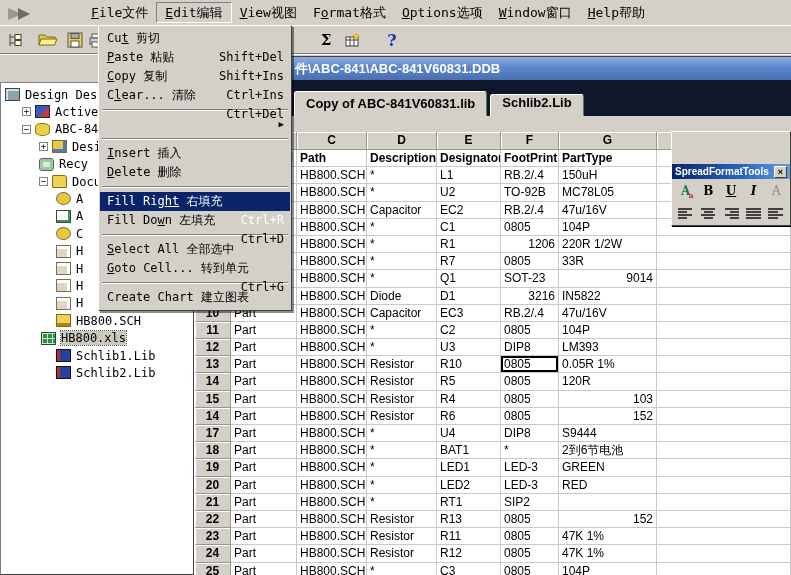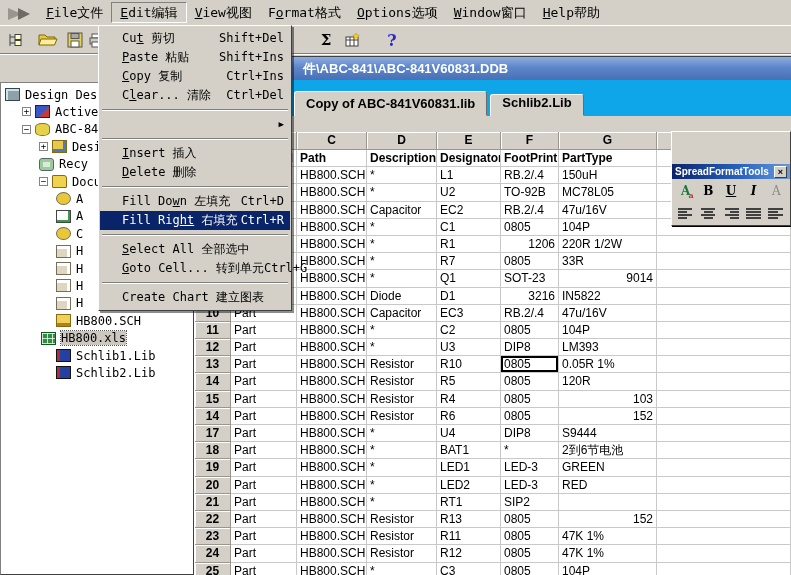--- a/index.html
+++ b/index.html
@@ -1,21 +1,21 @@
 <!DOCTYPE html>
 <html><head>
 <meta charset="utf-8">
 <style>
   html,body{margin:0;padding:0;background:#777;}
   *{box-sizing:border-box;}
   .screen{position:relative;width:791px;height:575px;background:#d4d0c8;overflow:hidden;
           font-family:"Liberation Sans",sans-serif;color:#000;}
   
   .menubar{position:absolute;left:0;top:0;width:791px;height:25px;background:#d4d0c8;
-           display:flex;align-items:center;font:13px "DejaVu Sans Mono",monospace;}
+           display:flex;align-items:center;font:13px "DejaVu Sans Mono",monospace;gap:45px;}
   .appicon{width:26px;height:16px;margin:0 4px 0 8px;position:relative;}
   .appicon:before{content:"";position:absolute;left:0;top:3px;border-left:14px solid #9a968f;
       border-top:6px solid transparent;border-bottom:6px solid transparent;}
   .appicon:after{content:"";position:absolute;left:10px;top:3px;border-left:12px solid #6e6a64;
       border-top:6px solid transparent;border-bottom:6px solid transparent;}
   .mitem{padding:2px 8px;white-space:nowrap;}
   .mitem.pressed{border:1px solid;border-color:#808080 #fff #fff #808080;background:#d4d0c8;}
   
   .toolbar{position:absolute;left:0;top:25px;width:791px;height:29px;background:#d4d0c8;
            border-top:1px solid #fff;border-bottom:1px solid #808080;}
@@ -46,25 +46,25 @@
   .t-docgrey{background:#ded6c0;border:1px solid #776e5a;box-shadow:inset -3px 3px 0 #fff;}
   .t-sch{background:#f0cf5a;border:1px solid #8a6a10;box-shadow:inset 0 -3px 0 #b08020;}
   .t-xls{background:#2f8f3f;border:1px solid #155525;
          background-image:linear-gradient(90deg,rgba(255,255,255,.75) 1px,transparent 1px),
                           linear-gradient(rgba(255,255,255,.75) 1px,transparent 1px);background-size:5px 5px;}
   .t-lib{background:#2440a0;border:1px solid #111;box-shadow:inset 3px 0 0 #b03030;}
   .tlabel.selected{background:#ccc8c0;outline:1px dotted #555;}
   
   .docwin{position:absolute;left:194px;top:56px;width:597px;height:519px;background:#d4d0c8;
           border-left:1px solid #fff;}
-  .doctitle{position:absolute;left:8px;top:0;right:0;height:24px;
+  .doctitle{position:absolute;left:0;top:0;right:0;height:24px;
             background:linear-gradient(180deg,#8fadde 0%,#5d86ca 45%,#496fb5 100%);
             color:#fff;font:bold 13px "Liberation Sans",sans-serif;line-height:24px;padding-left:100px;
             border-top:1px solid #404040;white-space:nowrap;overflow:hidden;}
-  .doctabs{position:absolute;left:0;top:24px;right:0;height:36px;background:#0ea5e9;
+  .doctabs{position:absolute;left:0;top:24px;right:0;height:36px;background:#0f172a;
            display:flex;align-items:flex-end;padding-left:99px;}
   .dtab{height:22px;line-height:21px;padding:0 11px;font:bold 13px "Liberation Sans",sans-serif;
         background:#d4d0c8;border:1px solid;border-color:#fff #6e6a64 #d4d0c8 #fff;
         border-radius:3px 3px 0 0;margin-right:3px;white-space:nowrap;}
   .dtab.active{height:25px;line-height:24px;}
   .formulabar{position:absolute;left:0;top:50px;right:0;height:26px;background:#fff;
               border-top:1px solid #808080;border-bottom:1px solid #808080;
               font:13px "Liberation Sans",sans-serif;line-height:24px;padding-left:100px;}
   .sheet{position:absolute;left:0;top:76px;right:0;bottom:0;background:#fff;overflow:hidden;
          display:grid;grid-template-columns:36px 66px 70px 70px 64px 58px 98px minmax(0,1fr);
@@ -76,21 +76,21 @@
         font:12px "Liberation Sans",sans-serif;line-height:16px;padding:0 3px;
         white-space:nowrap;overflow:hidden;}
   .cell.bold{font-weight:bold;}
   .cell.num{text-align:right;}
   .cell.hdr-b{text-align:right;}
   .cell.selcell{box-shadow:inset 0 0 0 2px #000;overflow:visible;}
   
   .popup{position:absolute;left:98px;top:25px;width:194px;background:#d4d0c8;z-index:60;
          border:1px solid;border-color:#fff #404040 #404040 #fff;box-shadow:2px 2px 0 rgba(0,0,0,.45);
          padding:3px 1px;font:12px "DejaVu Sans Mono",monospace;}
-  .eitem{height:19px;line-height:19px;display:flex;align-items:flex-start;padding:0 6px 0 22px;white-space:nowrap;}
+  .eitem{height:19px;line-height:19px;display:flex;align-items:flex-start;padding:0 6px 0 7px;white-space:nowrap;flex-direction:column;}
   .eitem .esc{margin-left:auto;}
   .eitem .earrow{margin-left:auto;font-size:9px;}
   .eitem.hl{background:#0a246a;color:#fff;}
   .msep{height:0;border-top:1px solid #808080;border-bottom:1px solid #fff;margin:4px 2px;}
   
   .palette{position:absolute;left:671px;top:131px;width:120px;z-index:55;background:#d4d0c8;
            border:1px solid;border-color:#fff #404040 #404040 #fff;box-shadow:1px 1px 0 #000;}
   .ptitle{height:15px;background:linear-gradient(90deg,#0a246a,#2a65c0 60%,#6a9ad8);color:#fff;
           font:bold 10px "Liberation Sans",sans-serif;line-height:15px;padding:0 3px;display:flex;align-items:center;margin-top:32px;}
   .pclose{margin-left:auto;width:13px;height:12px;background:#d4d0c8;color:#000;
@@ -477,27 +477,27 @@
         <span class="earrow">▶</span>
       </div>
       <div class="msep"></div>
       <div class="eitem">
         <span class="elab"><u>I</u>nsert 插入</span>
       </div>
       <div class="eitem">
         <span class="elab"><u>D</u>elete 删除</span>
       </div>
       <div class="msep"></div>
-      <div class="eitem">
-        <span class="elab">Fill Do<u>w</u>n 左填充</span>
-        <span class="esc">Ctrl+D</span>
-      </div>
       <div class="eitem hl">
         <span class="elab">Fill Rig<u>ht</u> 右填充</span>
         <span class="esc">Ctrl+R</span>
+      </div>
+      <div class="eitem">
+        <span class="elab">Fill Do<u>w</u>n 左填充</span>
+        <span class="esc">Ctrl+D</span>
       </div>
       <div class="msep"></div>
       <div class="eitem">
         <span class="elab"><u>S</u>elect All 全部选中</span>
       </div>
       <div class="eitem">
         <span class="elab"><u>G</u>oto Cell... 转到单元</span>
         <span class="esc">Ctrl+G</span>
       </div>
       <div class="msep"></div>

